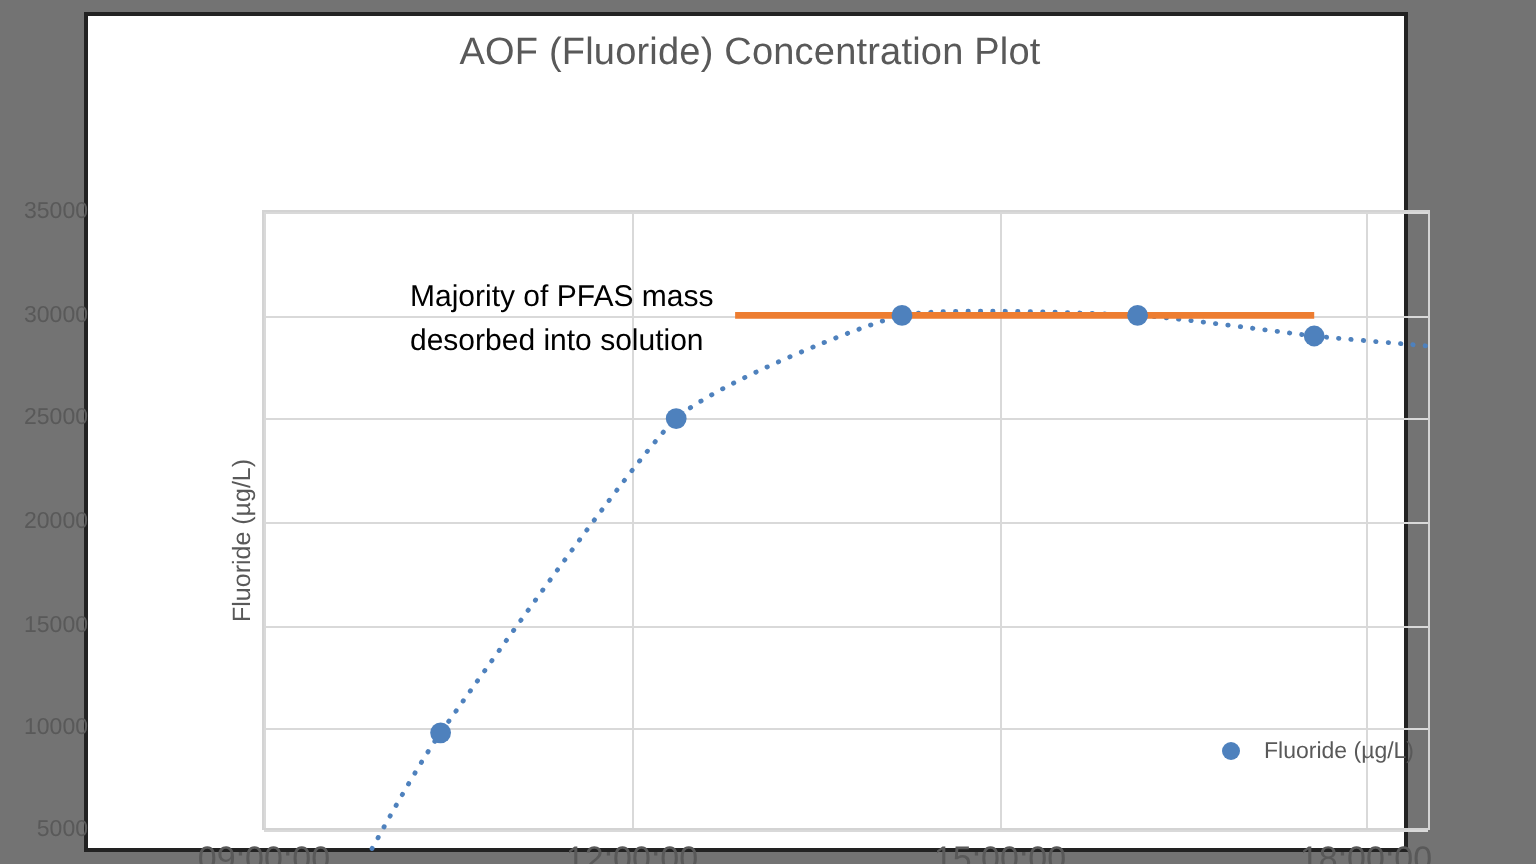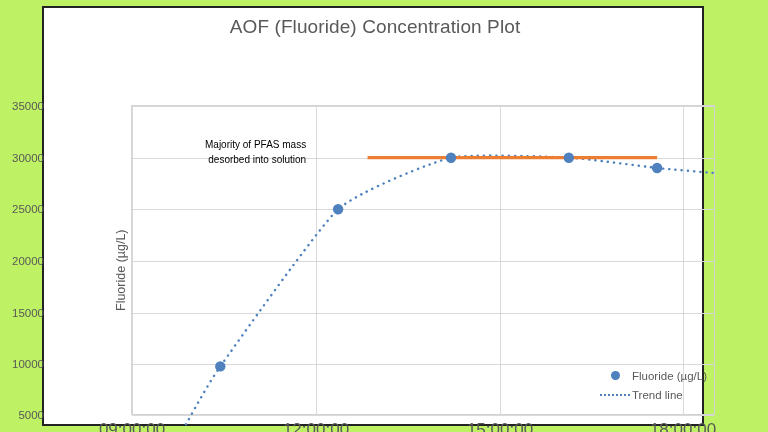--- a/index.html
+++ b/index.html
@@ -1,19 +1,19 @@
 <!DOCTYPE html>
 <html><head>
 <meta charset="utf-8">
 <style>
   html,body{margin:0;padding:0;background:#ffffff;}
   body{width:768px;height:432px;overflow:hidden;
        font-family:"Liberation Sans","DejaVu Sans",sans-serif;}
 
-  #slide{position:absolute;left:0;top:0;width:768px;height:432px;background:#bef264;}
+  #slide{position:absolute;left:0;top:0;width:768px;height:432px;background:#737373;}
 
   
   #card{position:absolute;left:42px;top:6px;width:662px;height:420px;
         background:#ffffff;border:2px solid #222222;box-sizing:border-box;}
 
   #chart-title{position:absolute;left:0;top:8px;width:662px;text-align:center;
      font-size:19px;color:#595959;letter-spacing:.1px;}
 
   
   #plot{position:absolute;left:87px;top:49px;width:584px;height:310px;
@@ -25,22 +25,22 @@
   .ytick{position:absolute;right:670px;width:60px;text-align:right;
          font-size:11.5px;color:#595959;transform:translateY(-50%);}
   .xtick{position:absolute;top:314px;font-size:17px;color:#595959;
          transform:translateX(-50%);white-space:nowrap;}
 
   #ylabel{position:absolute;left:-18px;top:205px;font-size:12.5px;color:#595959;
           transform:rotate(-90deg);transform-origin:left top;white-space:nowrap;}
   #xlabel{position:absolute;left:0;top:338px;width:584px;text-align:center;
           font-size:18px;color:#595959;}
 
-  #annotation{position:absolute;left:73px;top:32px;font-size:10px;color:#000000;
-      line-height:1.45;white-space:pre-line;font-family:"Liberation Sans",sans-serif;text-align:right;}
+  #annotation{position:absolute;left:73px;top:32px;font-size:15px;color:#000000;
+      line-height:1.45;white-space:pre-line;font-family:"Liberation Sans",sans-serif;}
 
   svg#series{position:absolute;left:0;top:0;width:584px;height:310px;overflow:visible;}
 
   #legend{position:absolute;left:466px;top:260px;width:130px;font-size:11.5px;color:#595959;}
   .leg-row{display:flex;align-items:center;height:19px;}
   .leg-mark{width:34px;display:flex;align-items:center;justify-content:center;}
   .leg-dot{width:9px;height:9px;border-radius:50%;background:#4e81bd;display:block;}
   .leg-dash{width:30px;height:0;border-top:2px dotted #4e81bd;display:block;}
 </style>
 </head>
@@ -97,23 +97,17 @@
       <div id="annotation">Majority of PFAS mass
 desorbed into solution</div>
 
       <div id="legend">
         <div class="leg-row">
           <span class="leg-mark">
             <span class="leg-dot"></span>
           </span>
           <span>Fluoride (µg/L)</span>
         </div>
-        <div class="leg-row">
-          <span class="leg-mark">
-            <span class="leg-dash"></span>
-          </span>
-          <span>Trend line</span>
-        </div>
       </div>
 
     </div>
   </div>
 </div>
 
 </body></html>

